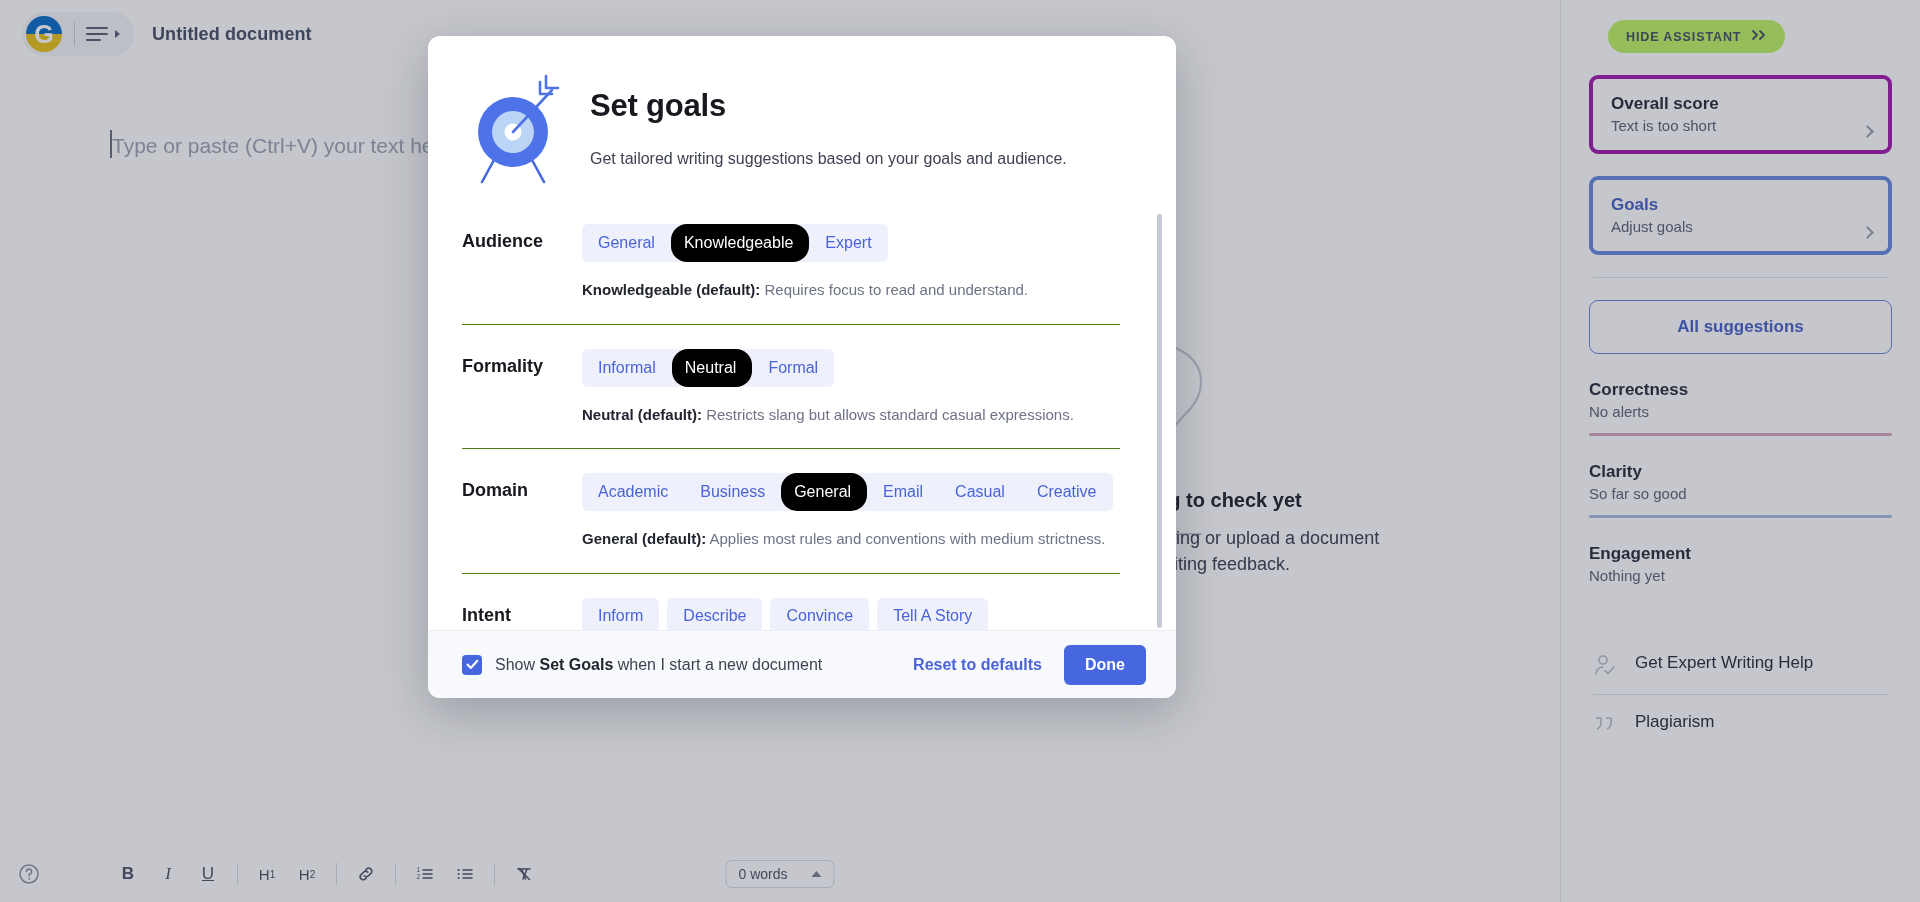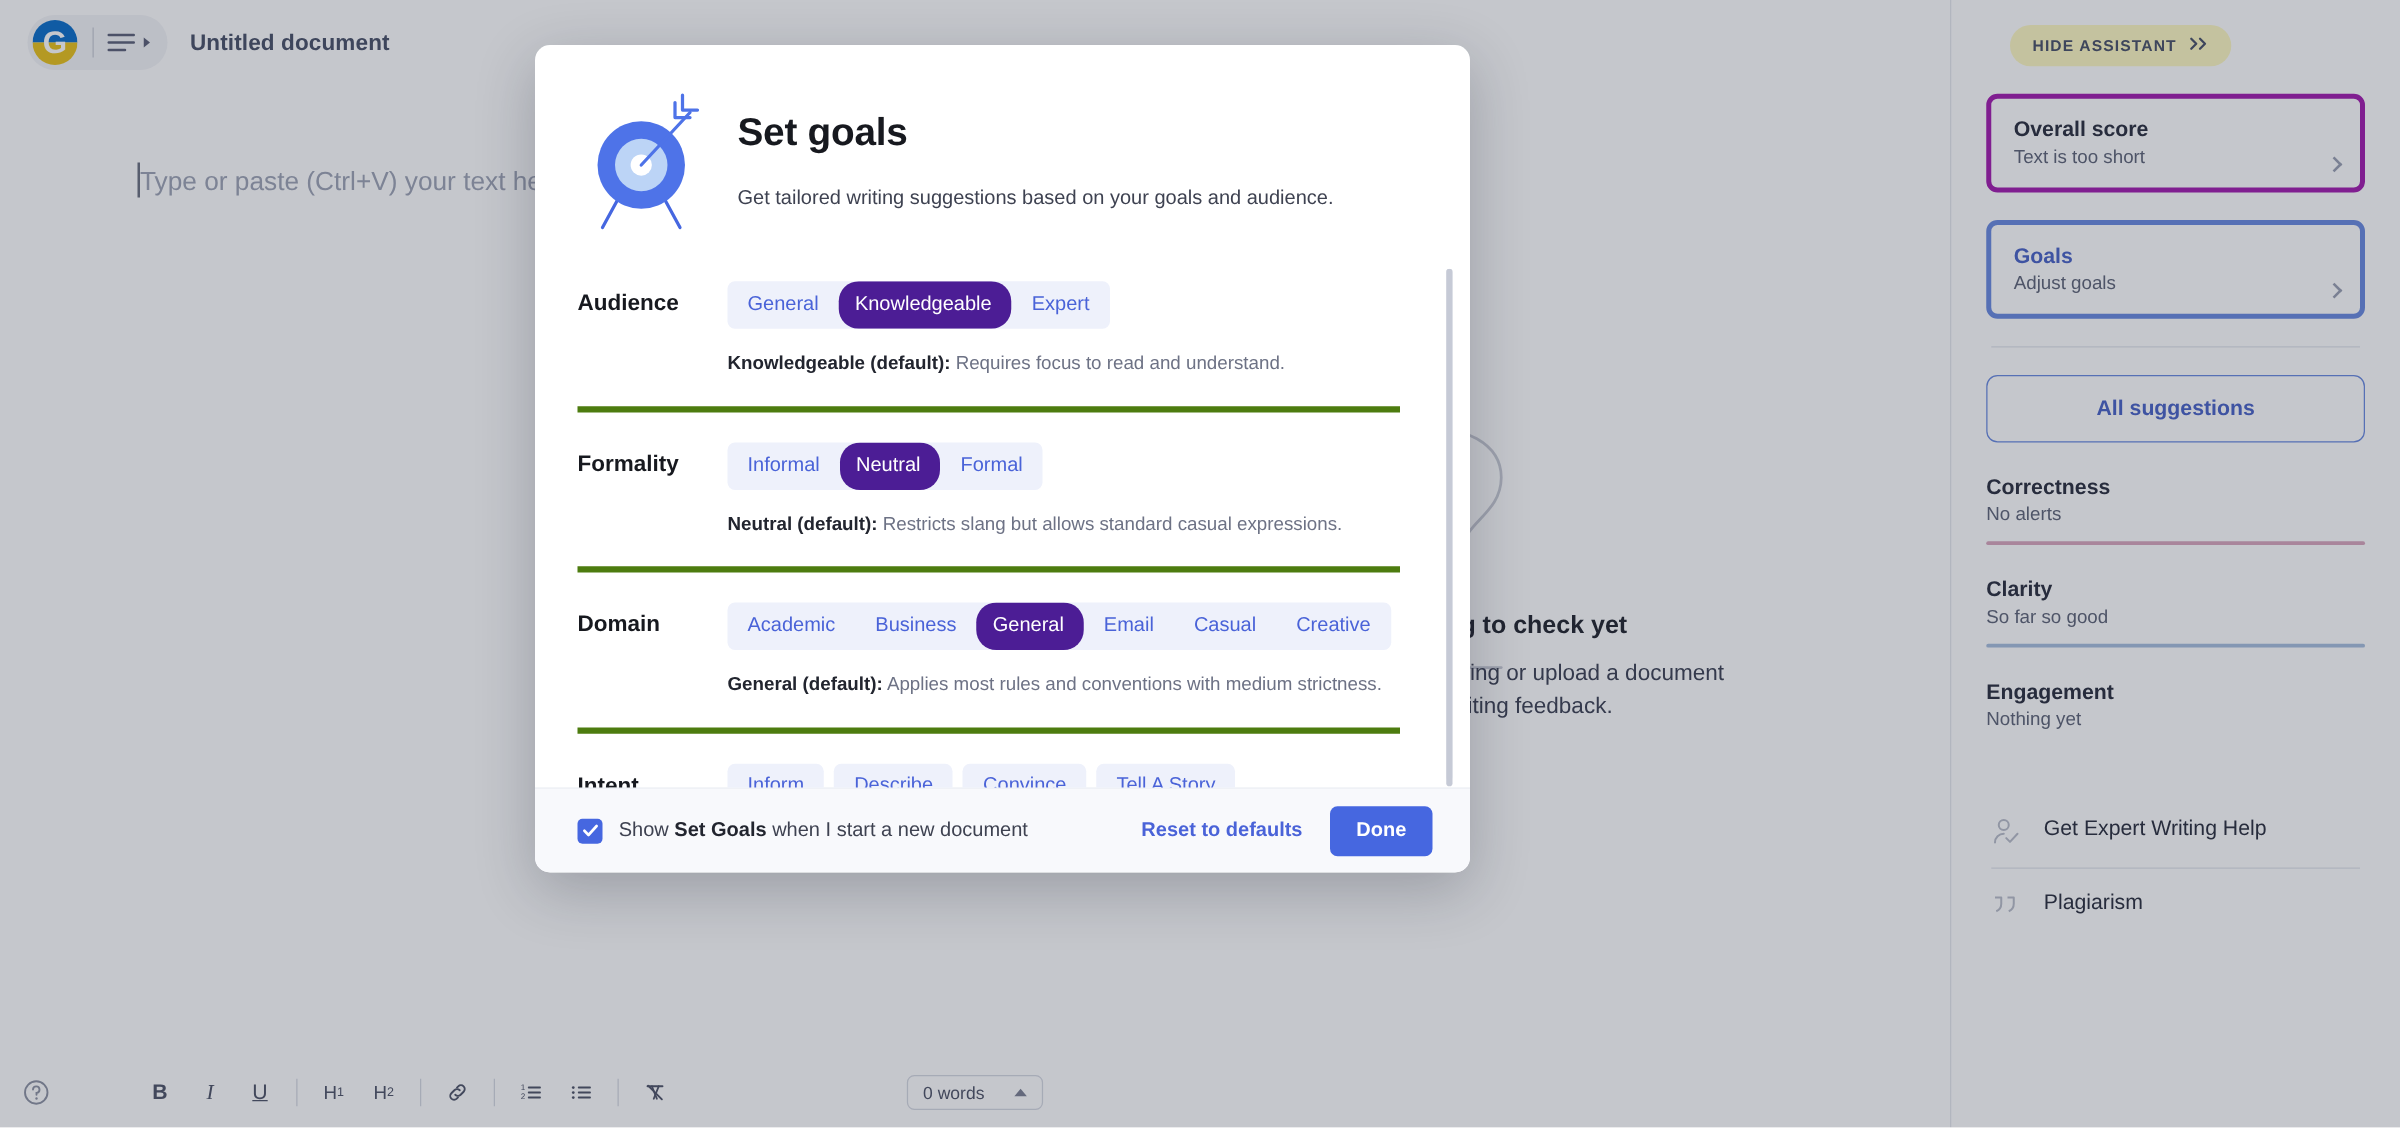--- a/index.html
+++ b/index.html
@@ -95,21 +95,21 @@
   }
   .tri-up { width:0;height:0;border-bottom:6px solid #7c8194;border-left:5px solid transparent;border-right:5px solid transparent; }
 
   
   .sidebar {
     position: relative; flex: 0 0 360px; background: #fff;
     border-left: 1px solid #e6e8ee; padding: 0 28px;
   }
   .hide-assistant {
     display: inline-flex; align-items: center; gap: 10px;
-    background: #fef9c3; color: #4a5168; border: none; border-radius: 999px;
+    background: #bef264; color: #4a5168; border: none; border-radius: 999px;
     font-size: 12.5px; font-weight: bold; letter-spacing: .9px;
     padding: 9px 18px; margin-top: 20px; margin-left: 19px;
   }
   .sb-card {
     border: 4px solid #a21caf; border-radius: 9px;
     padding: 15px 18px 16px; position: relative; margin-top: 22px;
   }
   .sb-card.active { border-color: #6a8ae0; }
   .sb-card-title { font-size: 17px; font-weight: bold; color: #2b2f3e; }
   .sb-card.active .sb-card-title { color: #4a63c7; }
@@ -157,34 +157,34 @@
   }
   .scroll-inner { padding-right: 16px; }
   .scrolltrack {
     position: absolute; right: 14px; top: 0; bottom: 6px; width: 5px;
     background: #eceef3; border-radius: 3px;
   }
   .scrollthumb {
     position: absolute; right: 14px; top: 0; width: 5px; height: 414px;
     background: #c6cad6; border-radius: 3px;
   }
-  .goal-row { padding: 24px 0 22px; border-top: 5px solid #4d7c0f; display:flex; }
+  .goal-row { padding: 24px 0 22px; border-top: 1px solid #4d7c0f; display:flex; }
   .goal-row:first-child { border-top: none; padding-top: 10px; }
   .goal-label {
     flex: 0 0 120px; font-size: 18px; font-weight: bold; color: #17191f; padding-top: 7px;
   }
   .goal-main { flex: 1 1 auto; }
   .seg {
     display: inline-flex; background: #eef1fb; border-radius: 6px; overflow: hidden;
   }
   .seg-opt {
     font-size: 16px; color: #4a63d8; padding: 9px 16px; line-height: 1.25;
     background: transparent; border: none; white-space: nowrap;
   }
-  .seg-opt.sel { background: #4c1d95; color: #fff; border-radius: 16px; padding-left: 13px; }
+  .seg-opt.sel { background: #000000; color: #fff; border-radius: 16px; padding-left: 13px; }
   .pills { display: flex; gap: 8px; }
   .pill {
     font-size: 16px; color: #4a63d8; background: #eef1fb;
     border: none; border-radius: 6px; padding: 9px 16px; white-space: nowrap;
   }
   .goal-desc { font-size: 15px; color: #6d7285; margin-top: 17px; line-height: 1.5; }
   .goal-desc b { color: #22252f; font-weight: bold; }
 
   .modal-foot {
     flex: 0 0 auto; background: #f8f9fc; border-top: 1px solid #eceef4;

